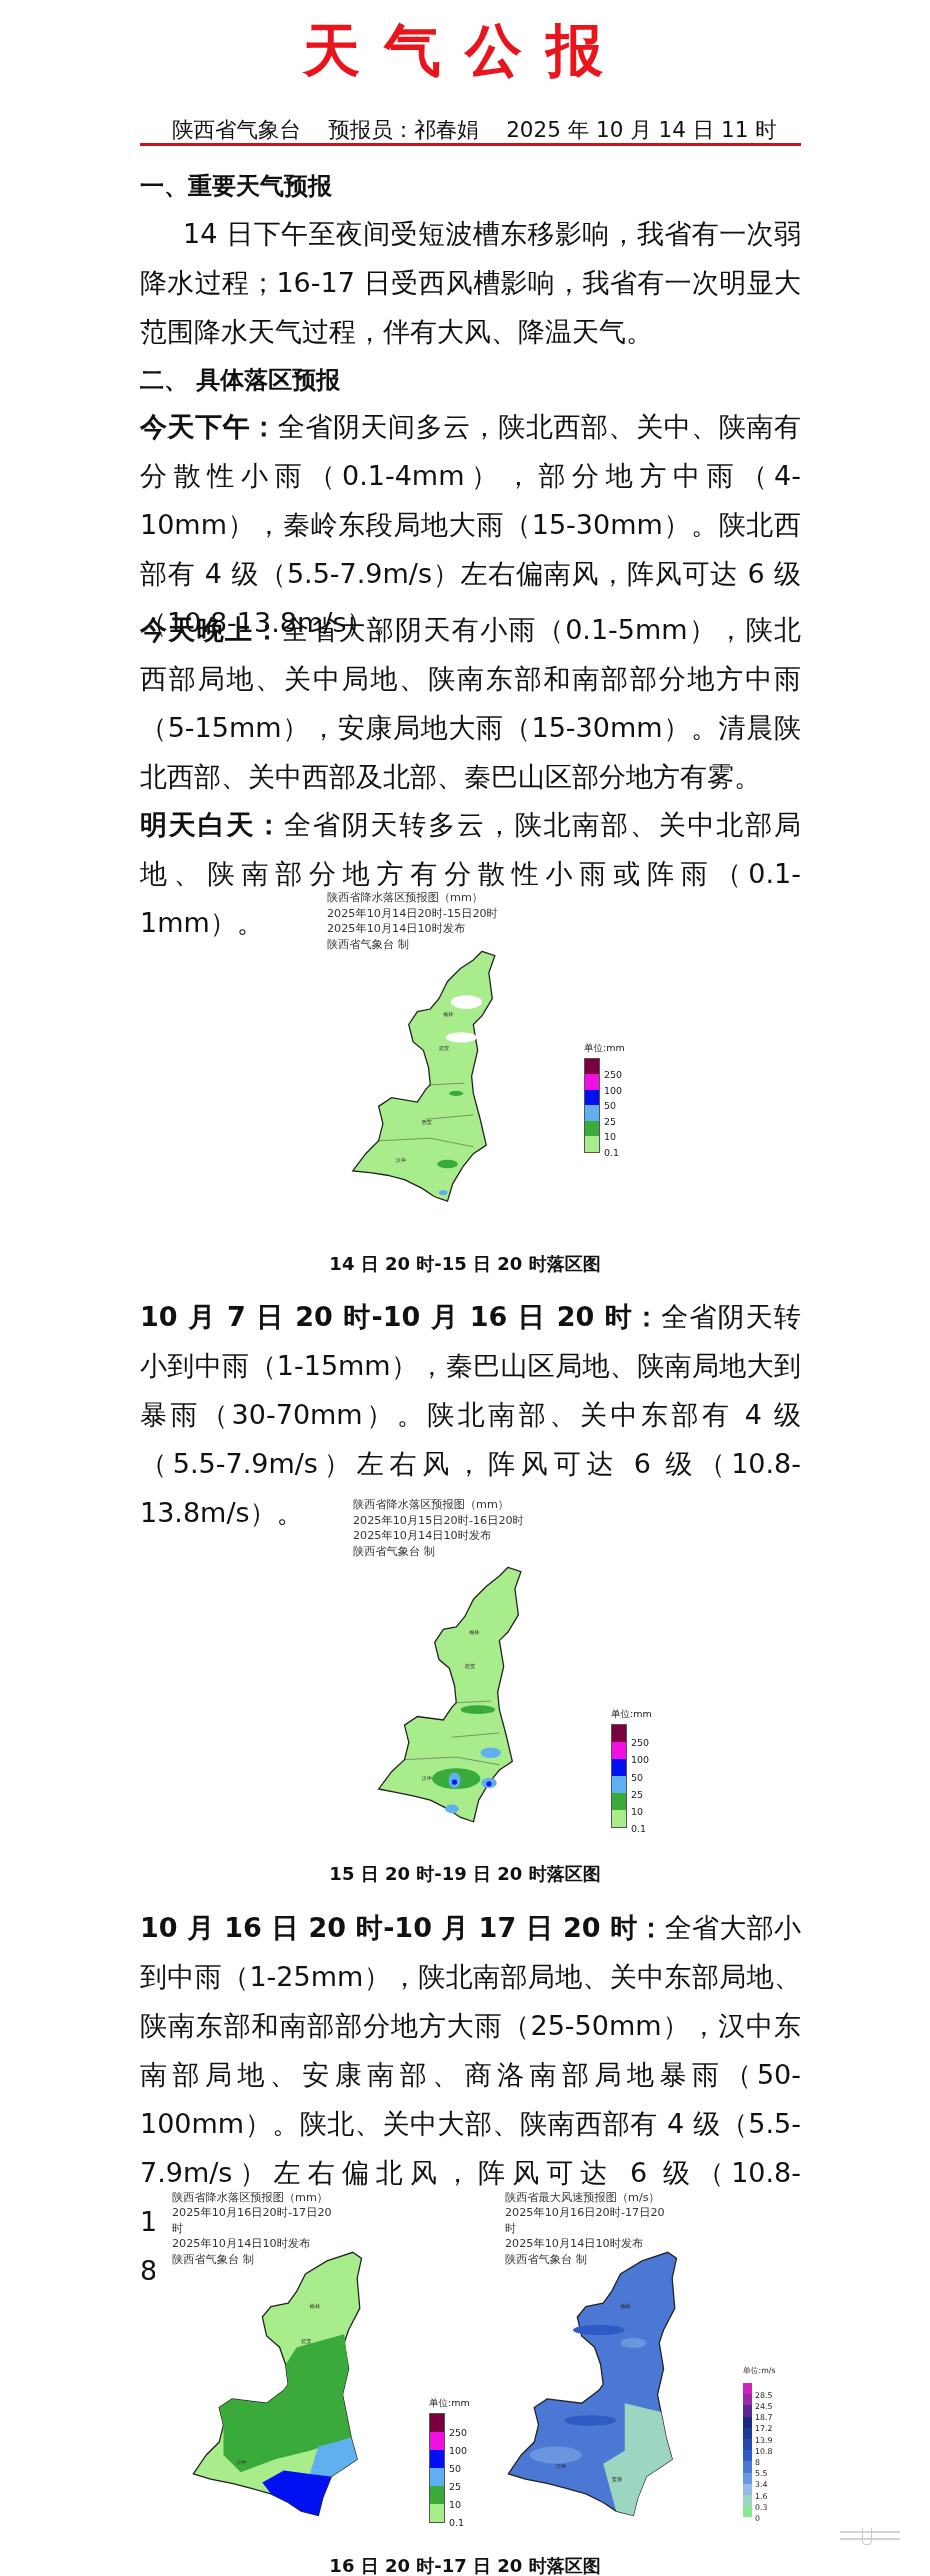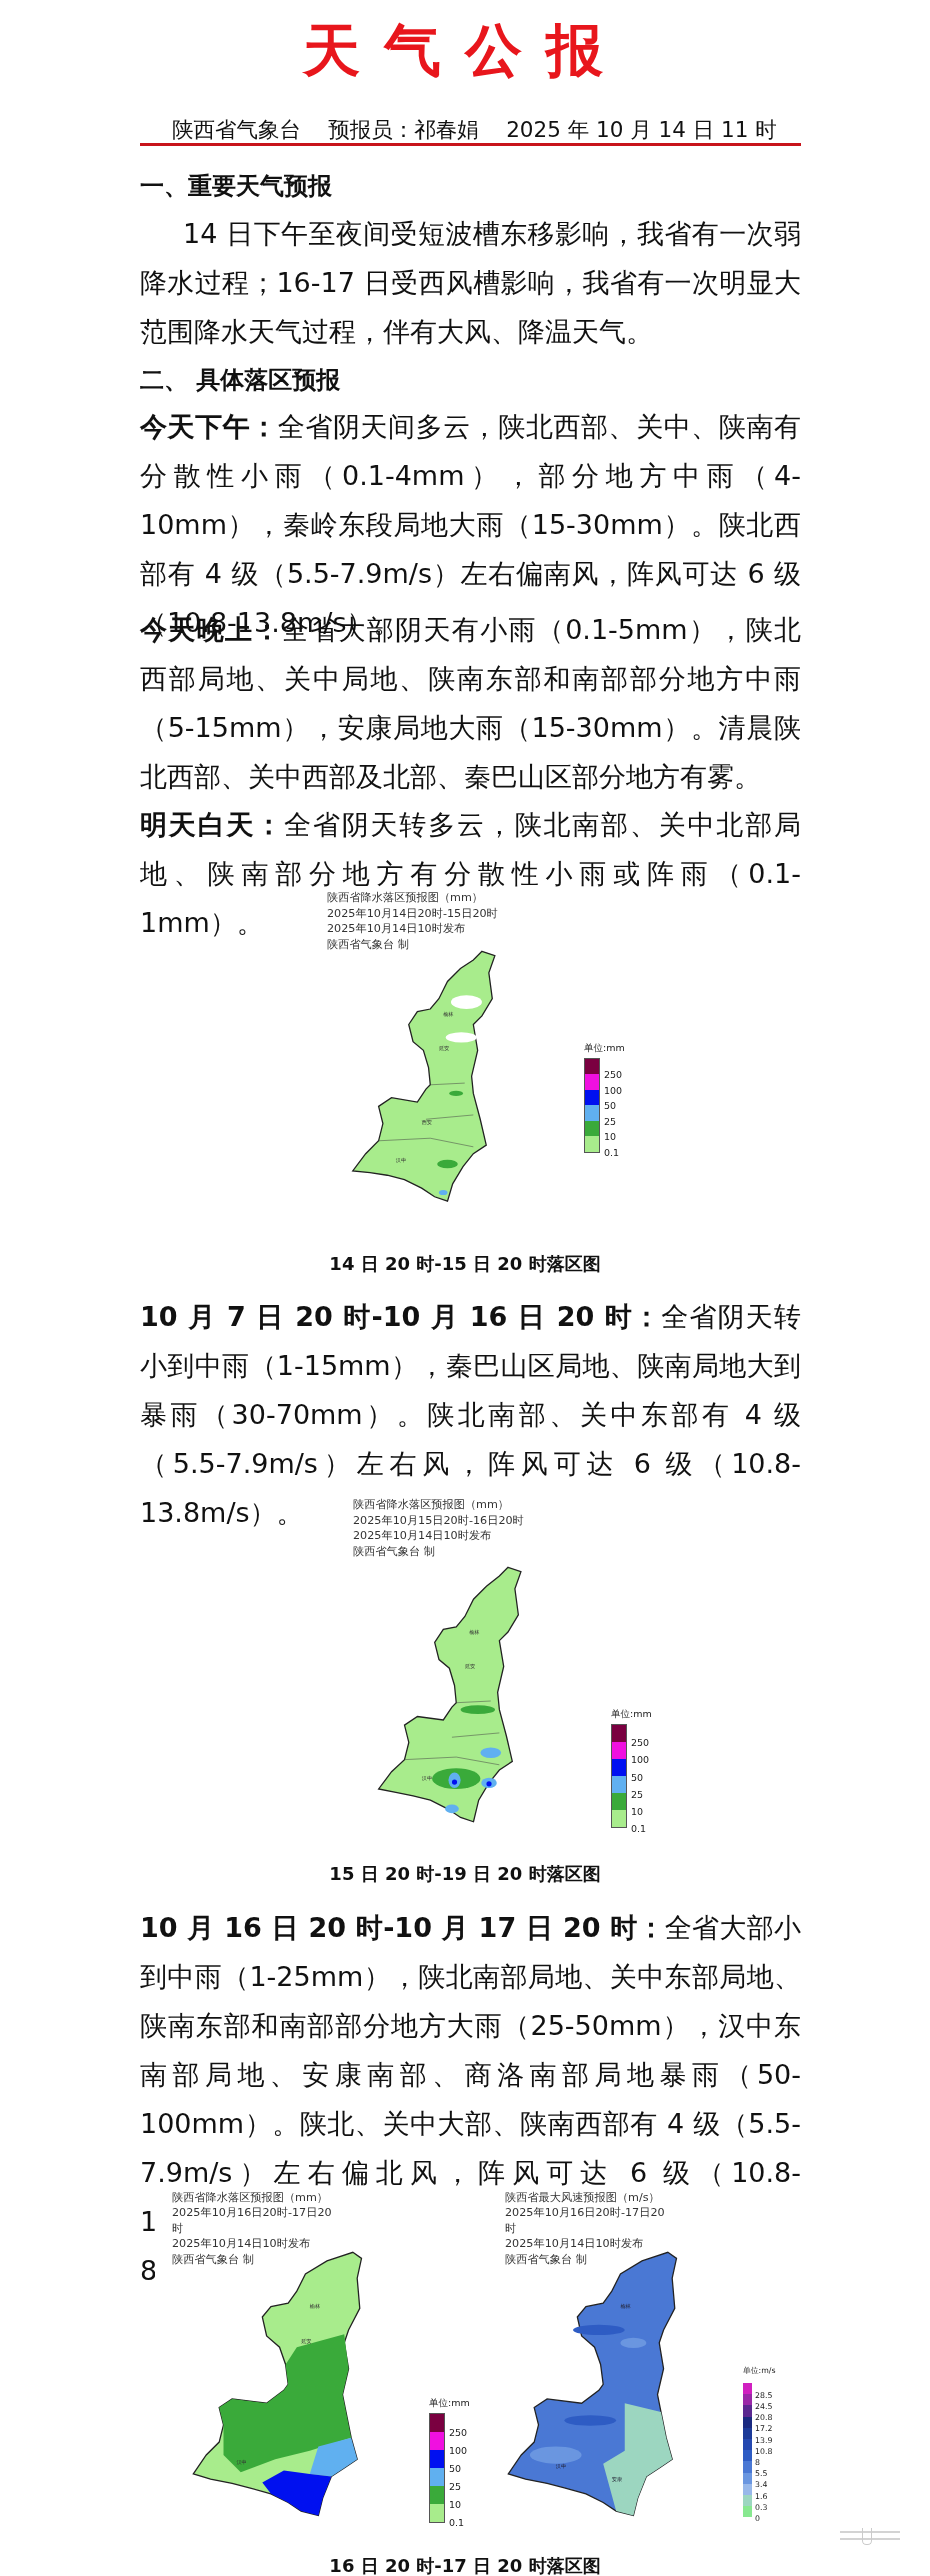--- a/index.html
+++ b/index.html
@@ -204,21 +204,21 @@
         <div style="width:8.6px;height:11.2px;background:#2448b0"></div>
         <div style="width:8.6px;height:11.2px;background:#2e5cc4"></div>
         <div style="width:8.6px;height:11.2px;background:#4a78d4"></div>
         <div style="width:8.6px;height:11.2px;background:#6a96e0"></div>
         <div style="width:8.6px;height:11.2px;background:#98b8ea"></div>
         <div style="width:8.6px;height:11.2px;background:#9cd6c0"></div>
         <div style="width:8.6px;height:11.2px;background:#88e890"></div>
       <div class="lbls" style="left:12px;font-size:7.8px;">
         <span style="top:7.8px">28.5</span>
           <span style="top:19px">24.5</span>
-          <span style="top:30px">20.8</span>
+          <span style="top:30px">18.7</span>
           <span style="top:41px">17.2</span>
           <span style="top:53px">13.9</span>
           <span style="top:64px">10.8</span>
           <span style="top:75px">8</span>
           <span style="top:86px">5.5</span>
           <span style="top:97px">3.4</span>
           <span style="top:109px">1.6</span>
           <span style="top:120px">0.3</span>
           <span style="top:131px">0</span>
       </div>

